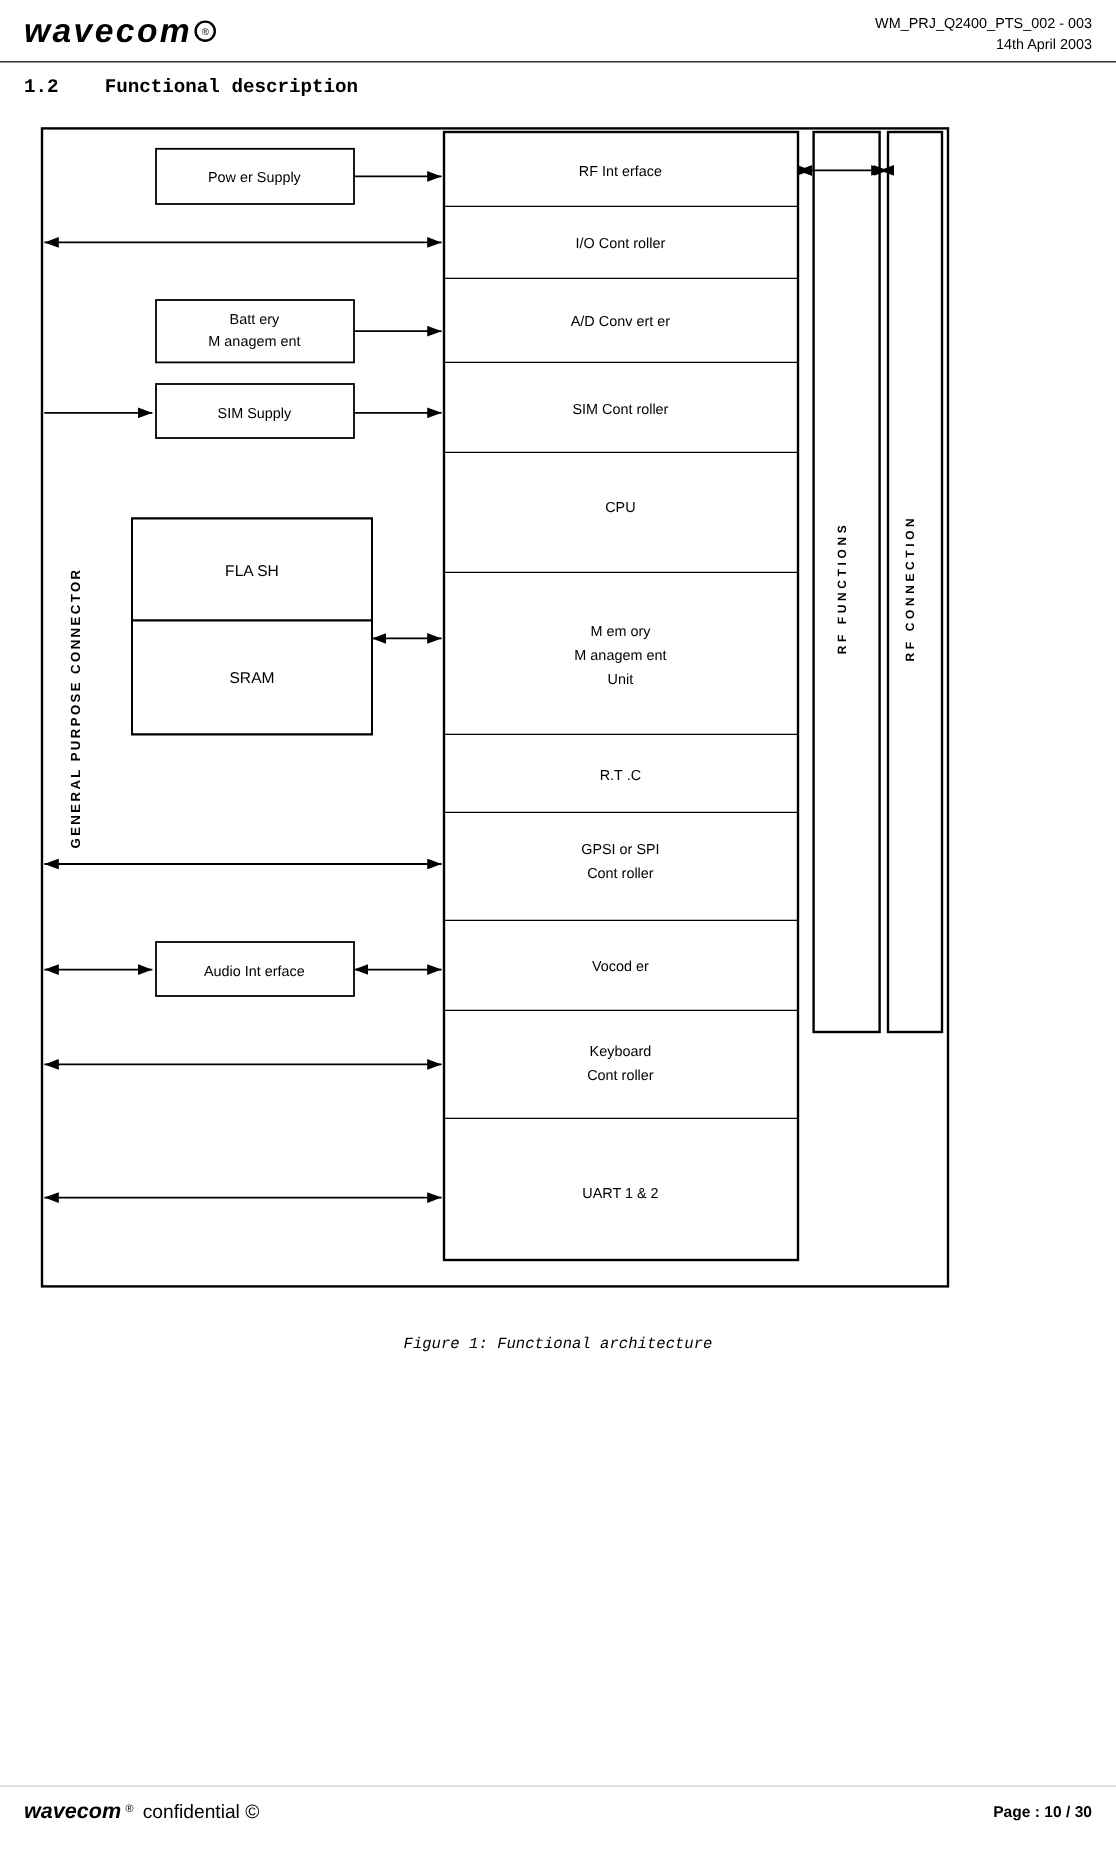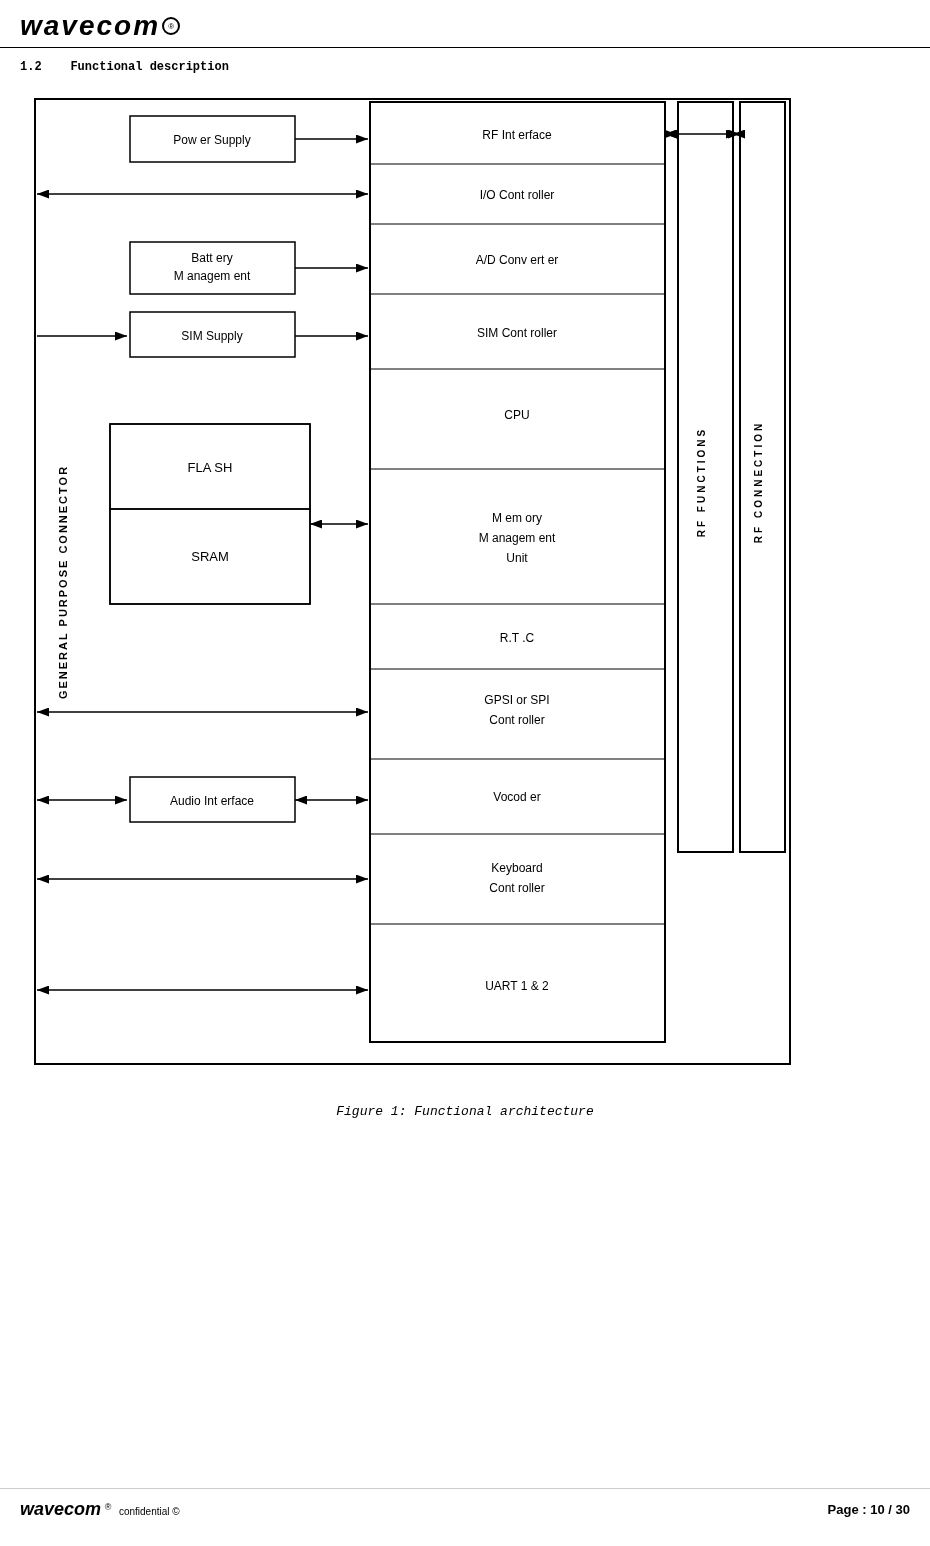--- a/index.html
+++ b/index.html
@@ -46,21 +46,21 @@
     }
     .doc-info {
       text-align: right;
       font-size: 12px;
       line-height: 1.5;
     }
 
     
     .section-title {
       padding: 12px 20px 10px 20px;
-      font-size: 12px;
+      font-size: 16px;
       font-family: 'Courier New', monospace;
       font-weight: bold;
     }
 
     
     .diagram-area {
       margin: 10px 20px;
       position: relative;
       height: 1000px;
     }
@@ -113,20 +113,24 @@
       overflow: visible;
     }
   </style>
 </head>
 <body>
 
 <div class="header">
   <div class="logo-area">
     <span class="logo-text">wavecom</span>
     <span class="logo-circle">®</span>
+  </div>
+  <div class="doc-info">
+    <div>WM_PRJ_Q2400_PTS_002  - 003</div>
+    <div>14th April 2003</div>
   </div>
 </div>
 
 <div class="section-title">
   <span>1.2</span>
   &nbsp;&nbsp;
   <span>Functional description</span>
 </div>
 
 <div class="diagram-area">
@@ -242,17 +246,17 @@
   </svg>
 </div>
 
 <div class="figure-caption">Figure 1: Functional architecture</div>
 
 <div class="footer">
   <div class="footer-top">
     <div>
       <span class="footer-logo">wavecom</span>
       <span style="font-size:9px;vertical-align:super;">®</span>
-      <span style="font-size:10px; margin-left:4px;">confidential ©</span>
+      <span style="font-size:16px; margin-left:4px;">confidential ©</span>
     </div>
     <div class="footer-page">Page : 10 / 30</div>
   </div>
 </div>
 
 </body></html>

